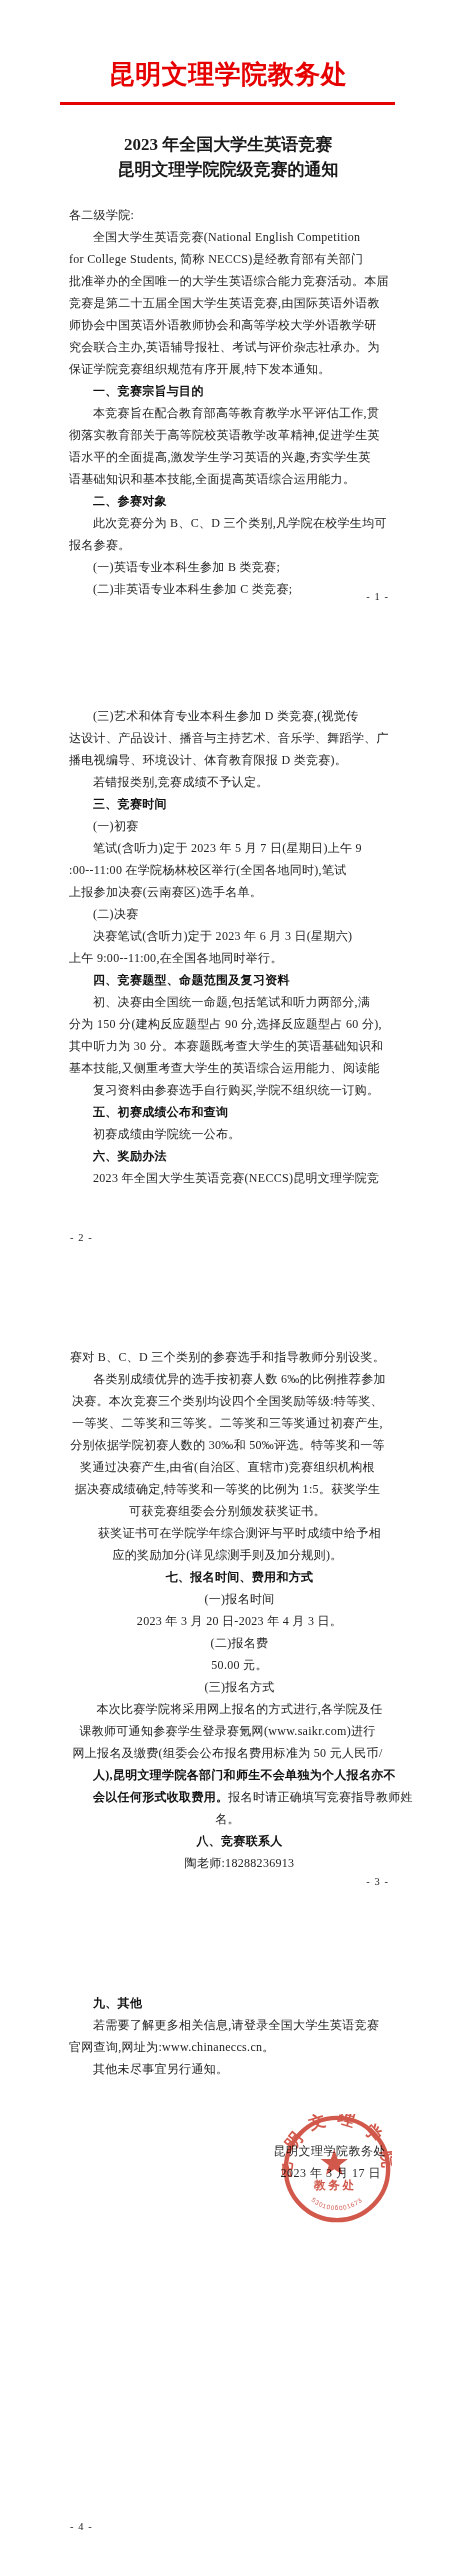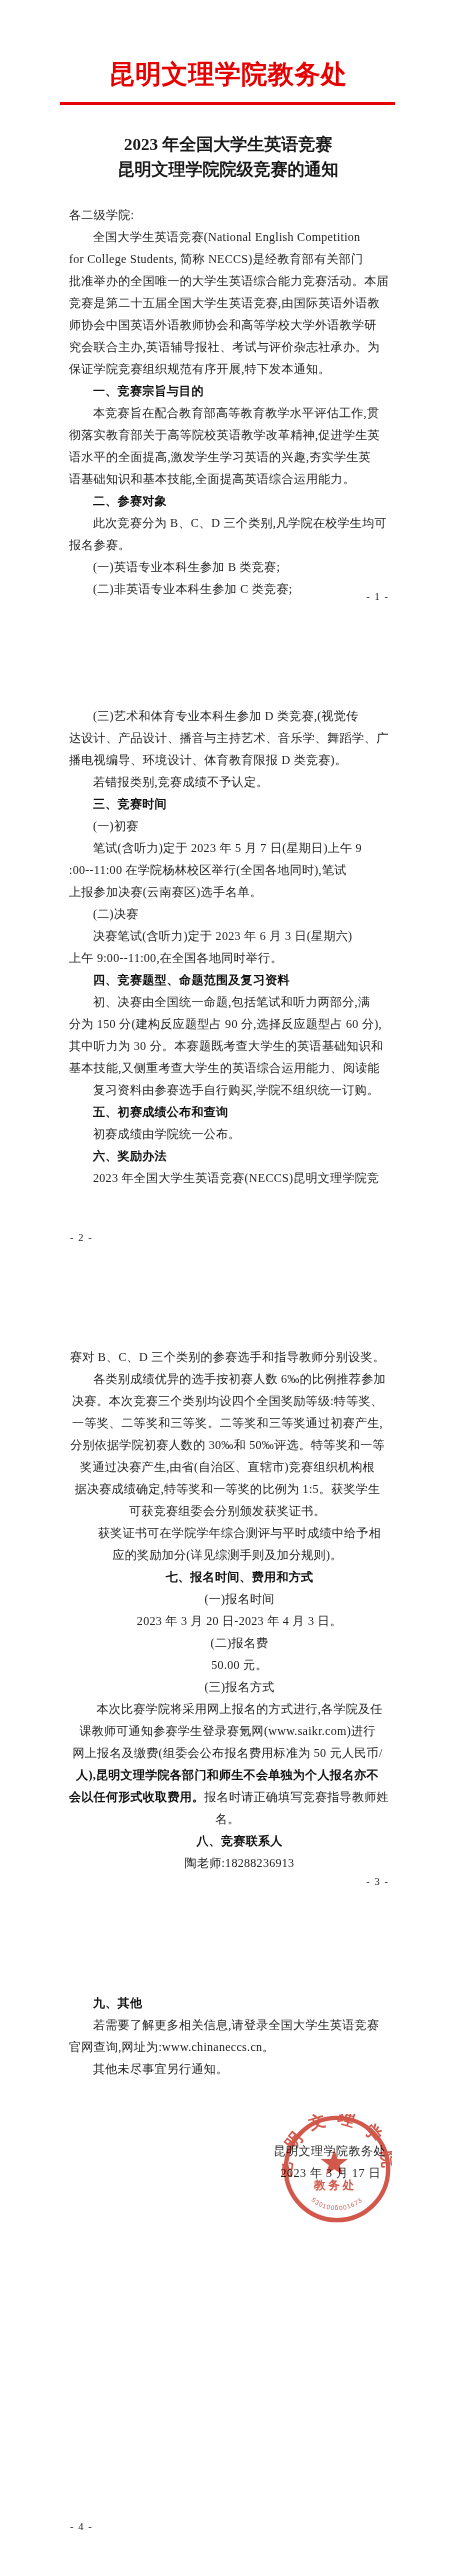--- a/index.html
+++ b/index.html
@@ -30,21 +30,21 @@
   #page4-lines{top:1992px;}
   .line{
     height:22px;line-height:22px;font-size:12px;white-space:nowrap;
     color:#232323;letter-spacing:0.3px;
   }
   .line.ind{padding-left:24px;}
   .line.l-h{
     font-family:"Liberation Sans","DejaVu Sans",sans-serif;
     font-weight:bold;font-size:12px;color:#111;
   }
-  .line b{font-weight:bold;color:#111;}
+  .line b{font-weight:bold;color:#111;margin-left:24px;}
   
   .pagenum{
     position:absolute;font-size:10.4px;letter-spacing:1.1px;color:#1d1d1d;
     font-family:"Liberation Serif",serif;white-space:nowrap;
   }
   #pn1{top:591px;right:67px;}
   #pn2{top:1232px;left:70px;}
   #pn3{top:1876px;right:67px;}
   #pn4{top:2521px;left:70px;}
   

